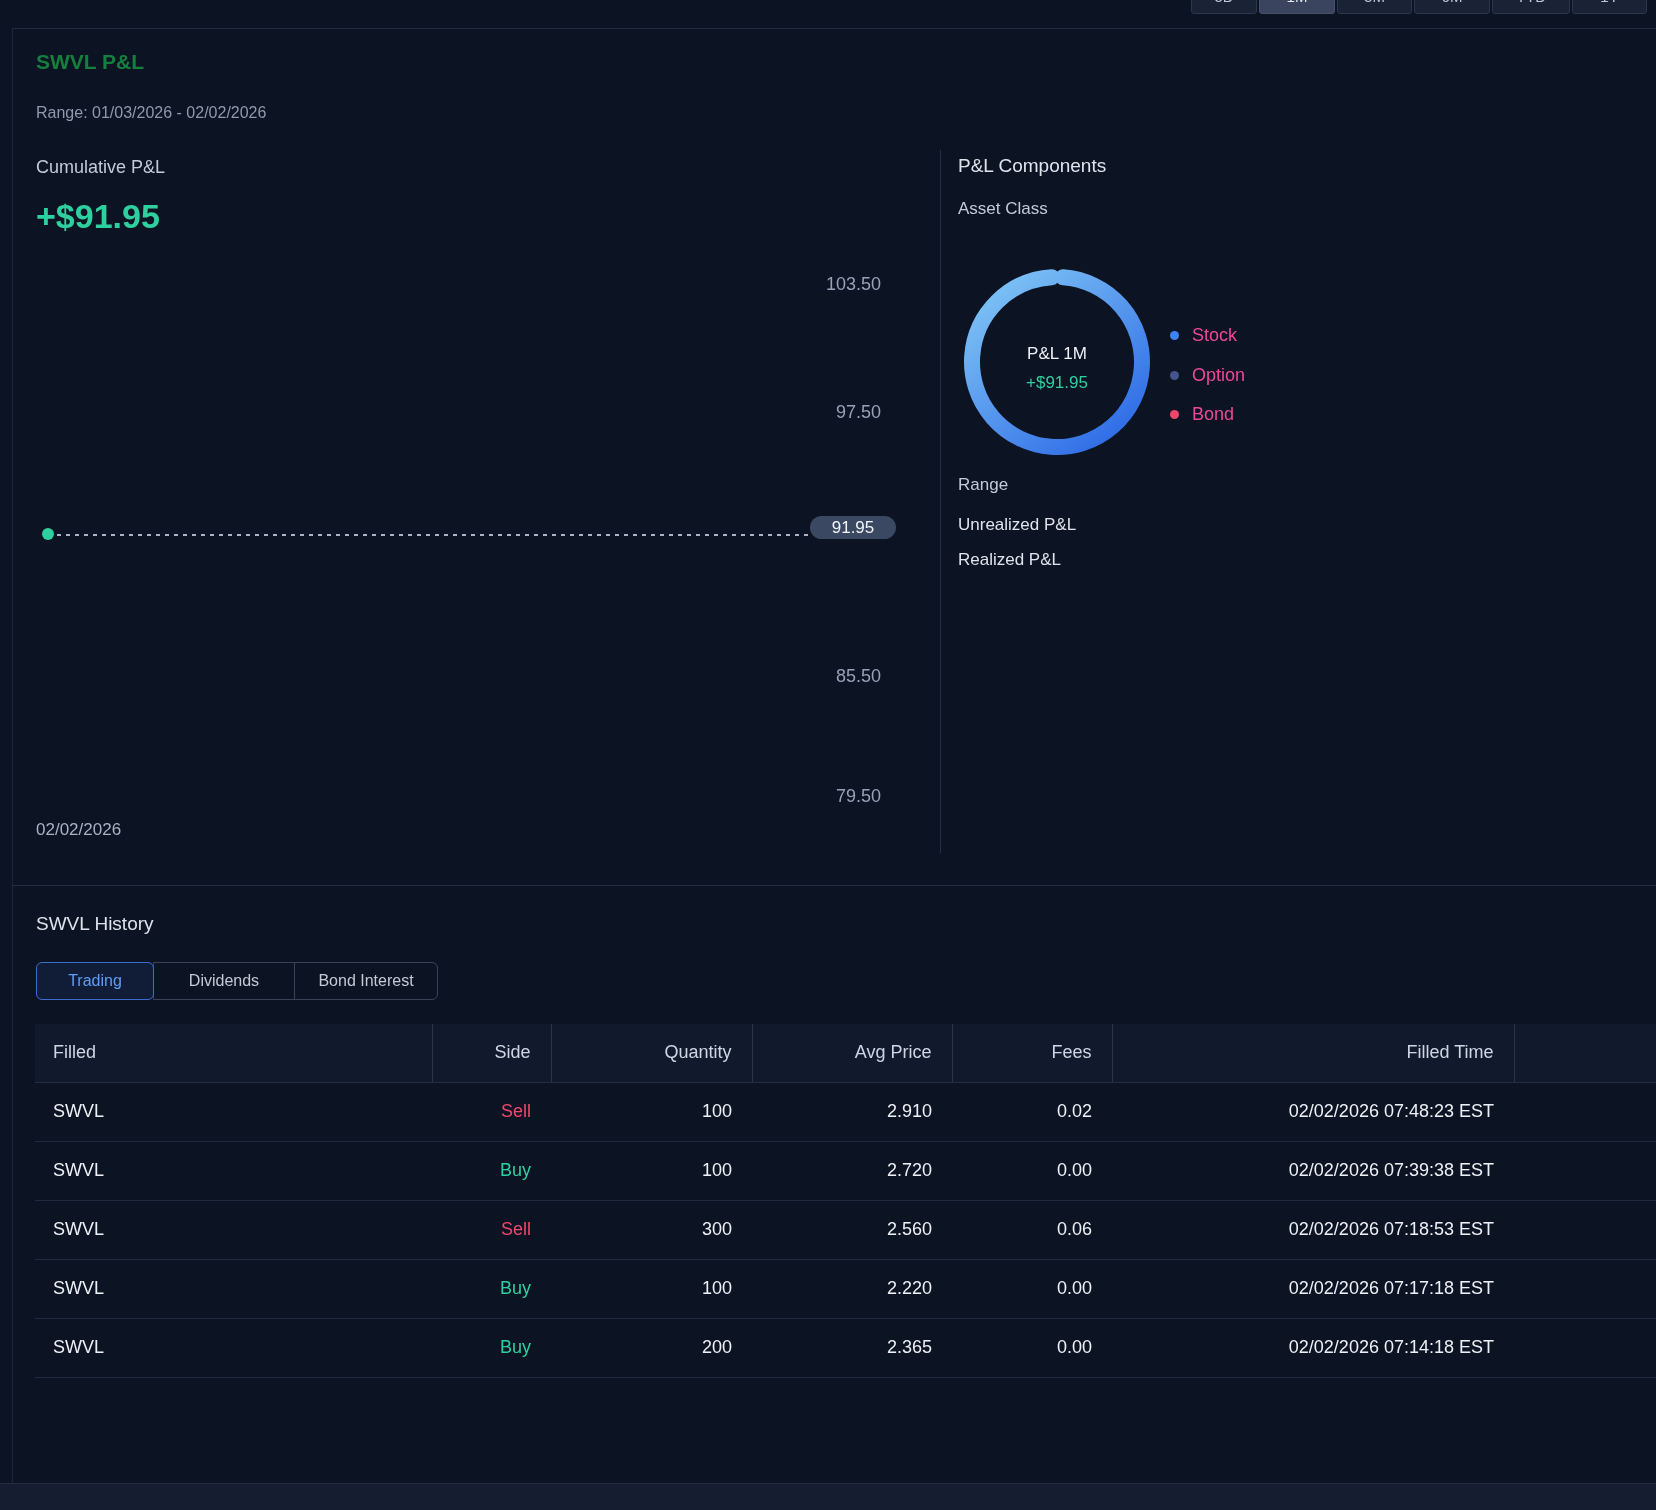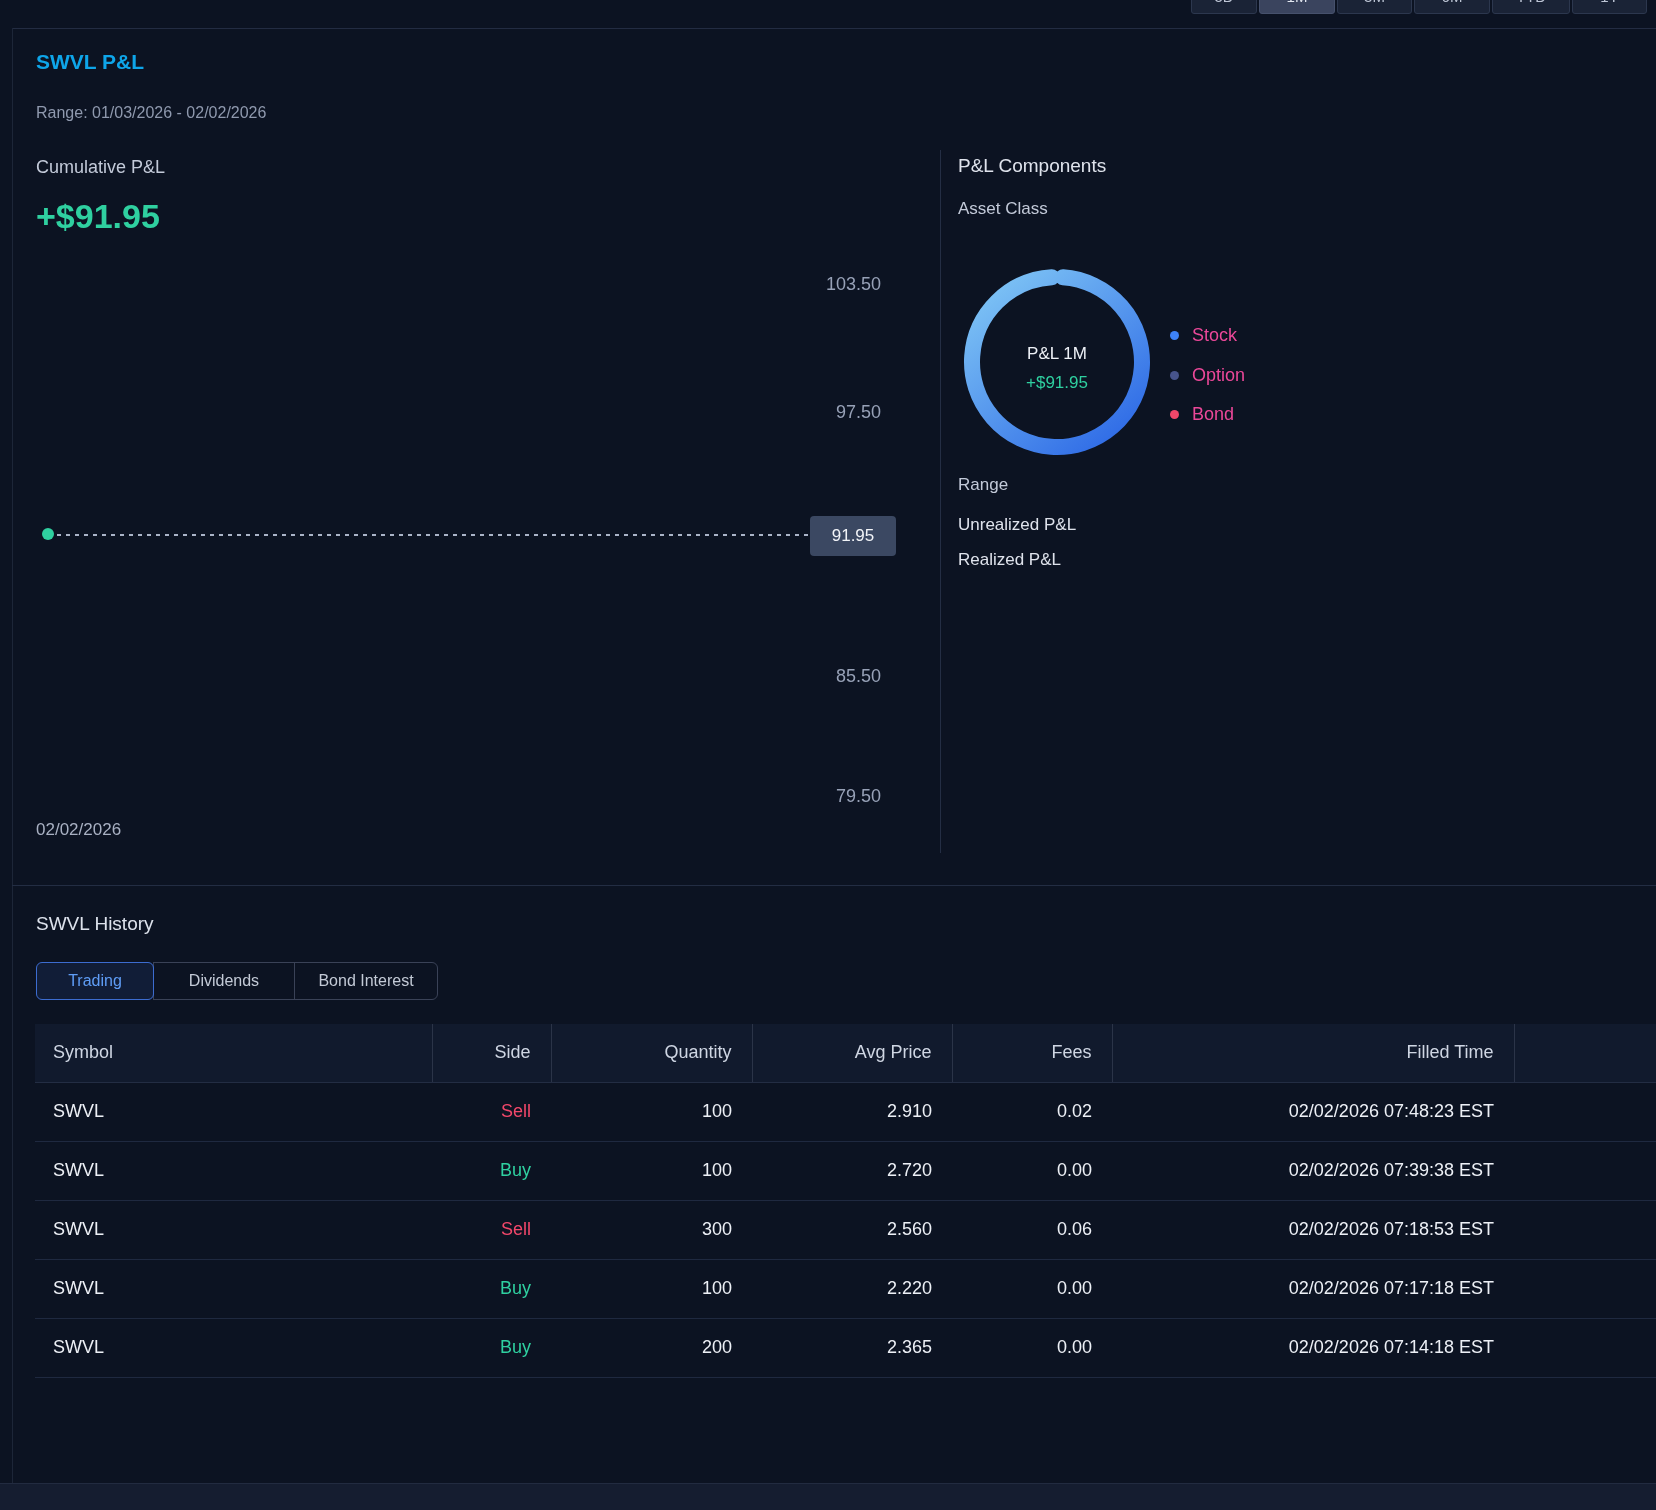--- a/index.html
+++ b/index.html
@@ -14,32 +14,32 @@
   .tf-btn.selected { background:#3a445e; color:#e3e8f1; border-color:#46516c; }
   .w66{width:66px}.w76{width:76px}.w75{width:75px}.w78{width:78px}
 
   .top-border { position:absolute; left:12px; right:0; top:28px; height:1px; background:#232c42; }
   .left-border { position:absolute; left:12px; top:28px; bottom:0; width:1px; background:#1d2638; }
   .v-divider { position:absolute; left:940px; top:150px; height:703px; width:1px; background:#242e44; }
   .h-divider { position:absolute; left:12px; right:0; top:885px; height:1px; background:#232d43; }
   .bottom-strip { position:absolute; left:0; right:0; top:1483px; height:27px; background:#151d30; border-top:1px solid #222b40; }
 
   
-  .page-title { position:absolute; left:36px; top:50px; font-size:21px; font-weight:700; color:#0ea5e9; }
+  .page-title { position:absolute; left:36px; top:50px; font-size:21px; font-weight:700; color:#15803d; }
   .range { position:absolute; left:36px; top:104px; font-size:16px; color:#8f99ae; }
   .cum-label { position:absolute; left:36px; top:157px; font-size:18px; color:#c3cad9; }
   .cum-value { position:absolute; left:36px; top:197px; font-size:34px; font-weight:600; color:#2fd0a0; }
 
   .ytick { position:absolute; width:140px; left:741px; text-align:right; font-size:18px; color:#97a1b7; }
   .ytick.t0{top:274px}.ytick.t1{top:402px}.ytick.t2{top:666px}.ytick.t3{top:786px}
 
   .dotted-line { position:absolute; left:48px; top:534px; width:760px; height:2px;
                  background:repeating-linear-gradient(90deg,#aab4c8 0 4px,transparent 4px 9px); }
   .chart-dot { position:absolute; left:42px; top:528px; width:12px; height:12px; border-radius:50%; background:#2fd0a0; }
-  .current-box { position:absolute; left:810px; top:516px; width:86px; height:40px; background:#3b4862; border-radius:4px;
+  .current-box { position:absolute; left:810px; top:516px; width:86px; height:23px; background:#3b4862; border-radius:12px;
                  display:flex; align-items:center; justify-content:center; font-size:17px; color:#f2f4f8; }
   .x-label { position:absolute; left:36px; top:820px; font-size:17px; color:#a9b1c3; }
 
   
   .comp-title { position:absolute; left:958px; top:155px; font-size:19px; color:#dfe3ec; }
   .asset-class { position:absolute; left:958px; top:199px; font-size:17px; color:#c3cad9; }
   .donut { position:absolute; left:963px; top:268px; width:188px; height:188px; }
   .donut-center { position:absolute; inset:0; display:flex; flex-direction:column; align-items:center; justify-content:center; gap:9px; }
   .donut-center .l1 { font-size:17px; color:#eef1f7;margin-top:13px; }
   .donut-center .l2 { font-size:17px; color:#2fd0a0; }
@@ -162,21 +162,21 @@
         <col style="width:397px">
           <col style="width:119px">
           <col style="width:201px">
         <col style="width:200px">
           <col style="width:160px">
           <col style="width:402px">
           <col style="width:142px">
       </colgroup>
       <thead>
         <tr>
-          <th class="al">Symbol</th>
+          <th class="al">Filled</th>
           <th class="ar">Side</th>
           <th class="ar">Quantity</th>
           <th class="ar">Avg Price</th>
           <th class="ar">Fees</th>
           <th class="ar">Filled Time</th>
           <th></th>
         </tr>
       </thead>
       <tbody>
         <tr>

